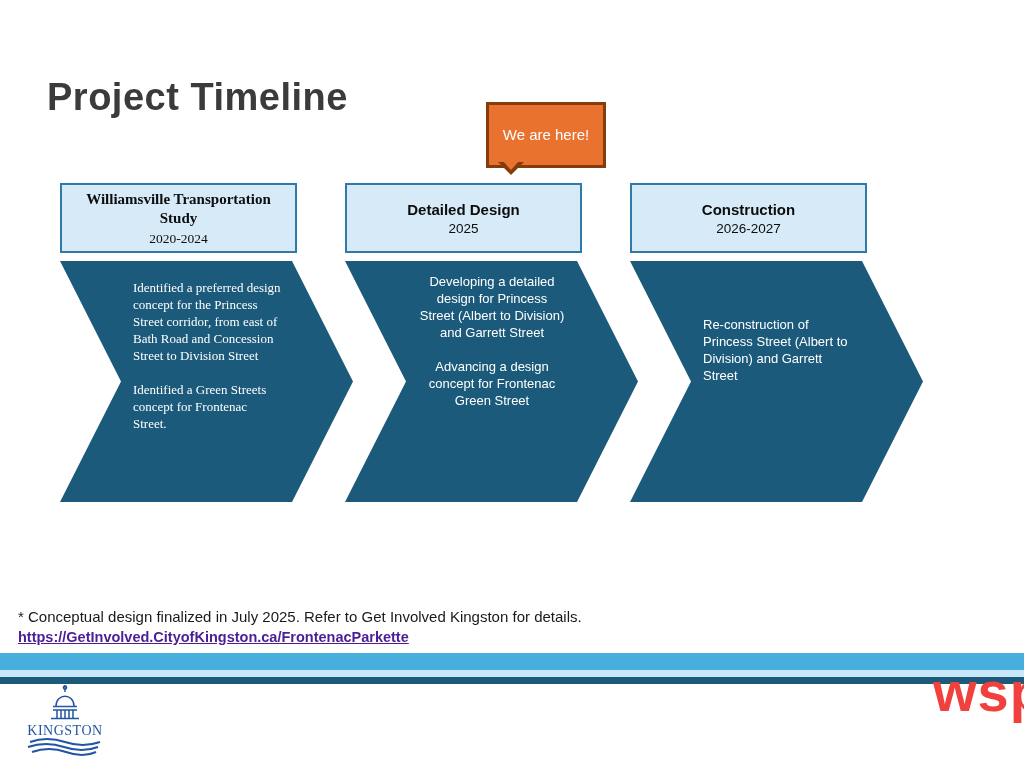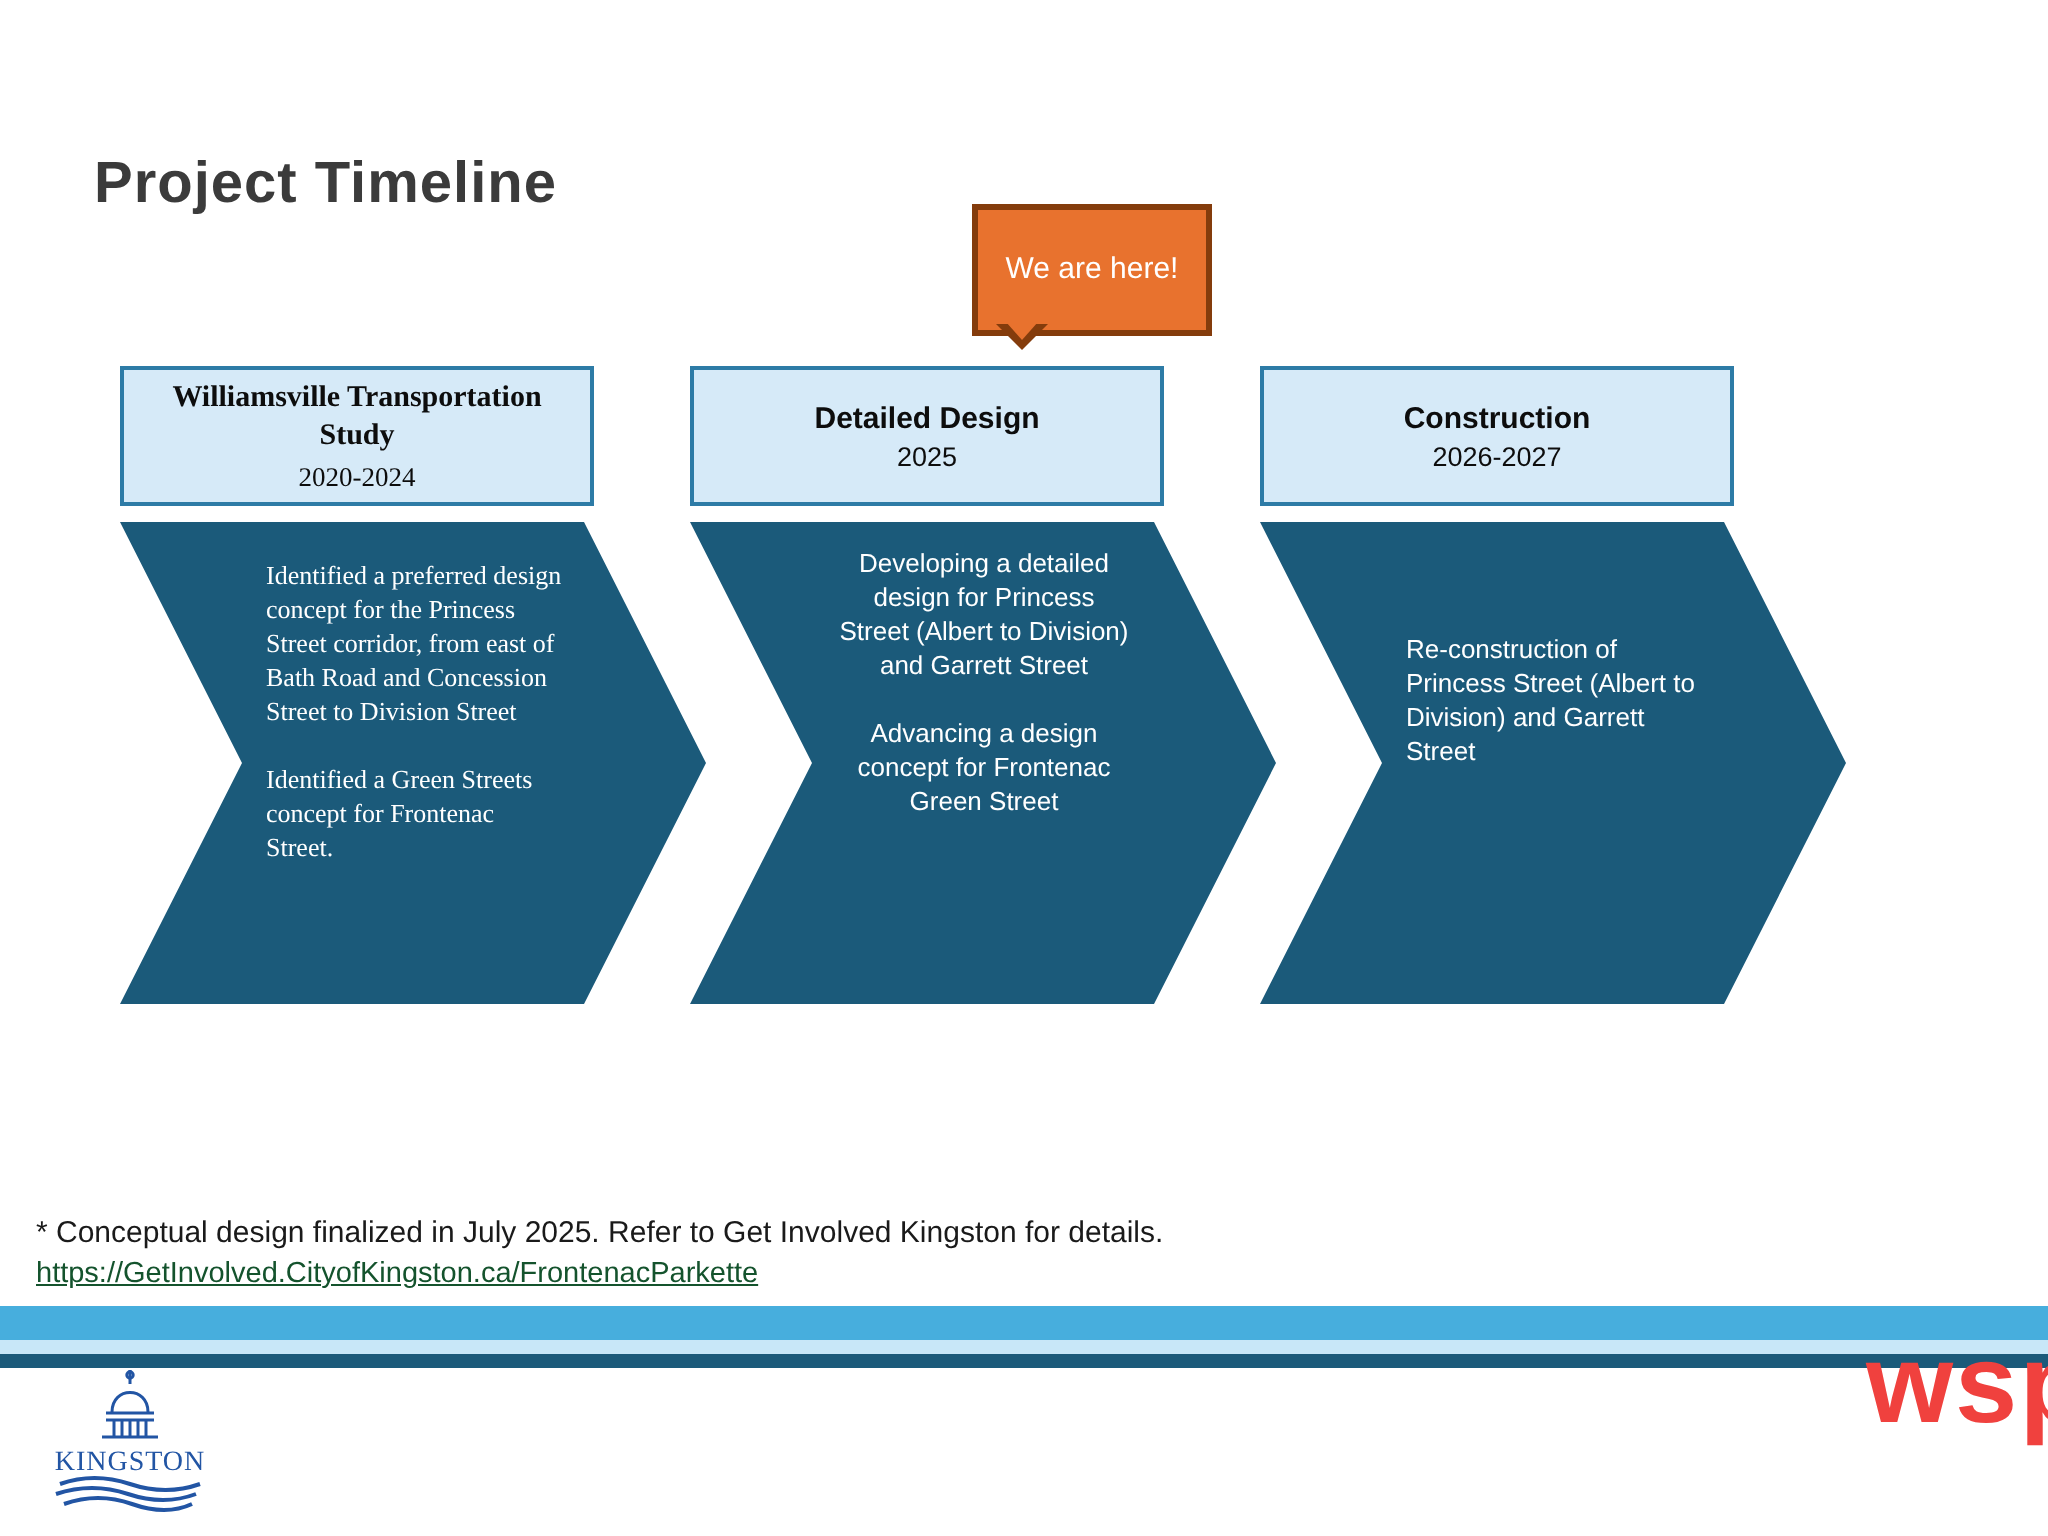--- a/index.html
+++ b/index.html
@@ -2,21 +2,21 @@
 <html><head>
 <meta charset="utf-8">
 <style>
   html,body { margin:0; padding:0; background:#fff; }
   .slide {
     position:relative; width:1024px; height:768px; overflow:hidden;
     background:#ffffff; font-family:"Liberation Sans", sans-serif;
   }
   .title {
     position:absolute; left:47px; top:76px; margin:0;
-    font-size:29px; font-weight:bold; color:#3b3b3b; letter-spacing:0.5px;
+    font-size:38px; font-weight:bold; color:#3b3b3b; letter-spacing:0.5px;
   }
   
   .callout {
     position:absolute; left:486px; top:102px; width:120px; height:66px;
     box-sizing:border-box; background:#e8722e; border:3px solid #843c0c;
     display:flex; align-items:center; justify-content:center; text-align:center;
     color:#ffffff; font-size:15px; line-height:1.35;
   }
   .callout-tail-outer {
     position:absolute; left:498px; top:162px; width:0; height:0;
@@ -51,21 +51,21 @@
   .phase-3 .phase-body { top:133px; }
   .phase-body p { margin:0 0 17px 0; }
   .phase-body p:last-child { margin-bottom:0; }
   
   .footnote {
     position:absolute; left:18px; top:608px; width:760px;
     font-size:15px; color:#1a1a1a;
   }
   .footnote-link {
     position:absolute; left:18px; top:629px;
-    font-size:14.5px; color:#14532d; text-decoration:underline;
+    font-size:14.5px; color:#4c1d95; text-decoration:underline;font-weight:bold;
   }
   
   .stripe { position:absolute; left:0; width:1024px; }
   .stripe-mid   { top:653px; height:17px; background:#47aedd; }
   .stripe-light { top:670px; height:7px;  background:#c8e7f8; }
   .stripe-dark  { top:677px; height:7px;  background:#1b5a7a; }
   
   .kingston-logo { position:absolute; left:24px; top:682px; width:82px; height:78px; }
   .wsp-logo {
     position:absolute; left:933px; top:667px; width:80px; height:55px;

